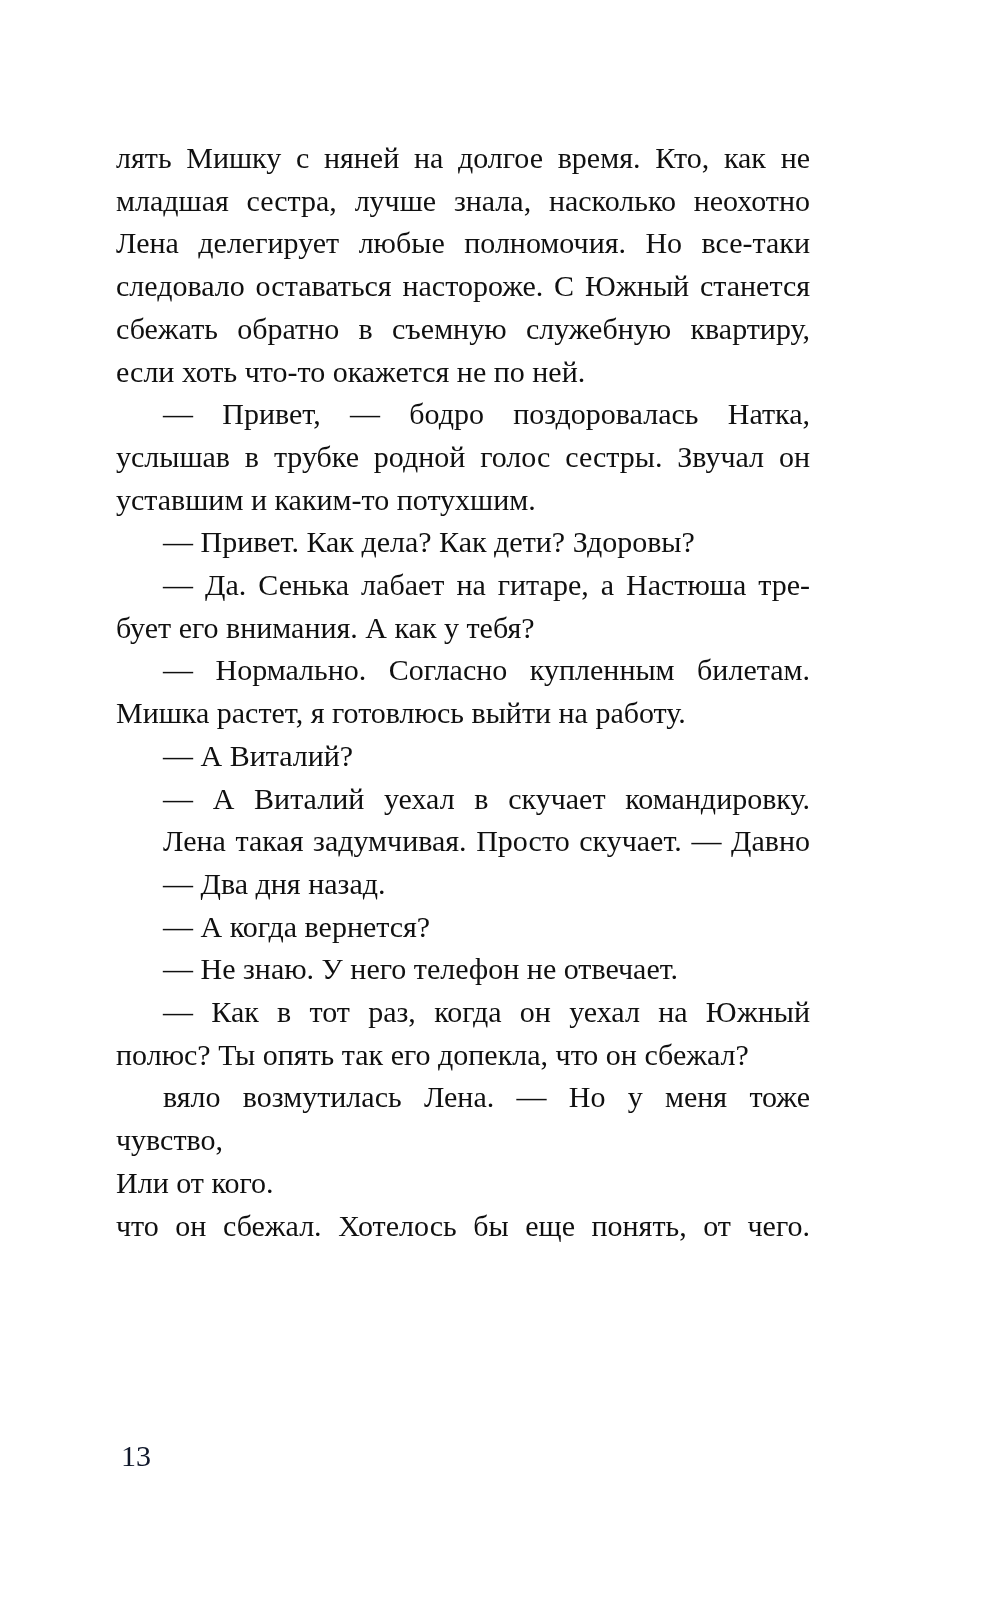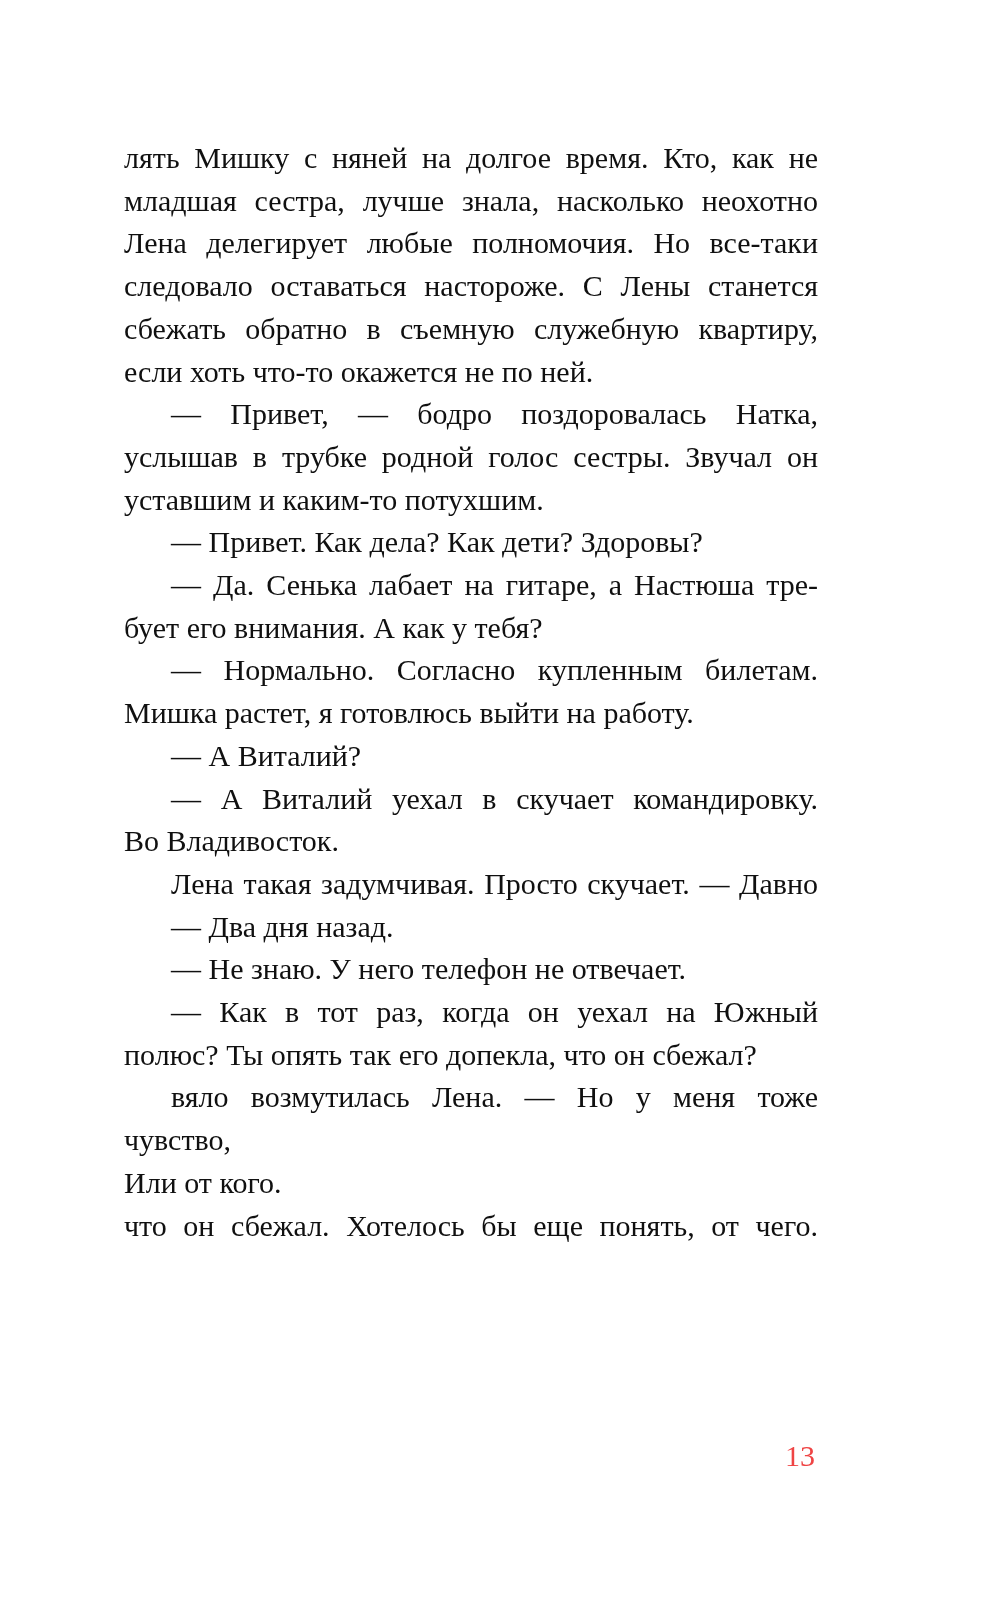--- a/index.html
+++ b/index.html
@@ -15,21 +15,21 @@
     color: #101010;
     overflow: hidden;
   }
   .page {
     position: absolute;
     inset: 0;
     background: #ffffff;
   }
   .text-block {
     position: absolute;
-    left: 124px;
+    left: 116px;
     top: 137px;
     width: 694px;
     font-size: 30px;
     line-height: 42.7px;
     font-weight: 400;
   }
   .para {
     margin: 0;
     padding: 0;
   }
@@ -43,36 +43,36 @@
     text-align-last: left;
   }
   .para.indent .line:first-child {
     text-indent: 47px;
   }
   .page-number {
     position: absolute;
     left: 121px;
     top: 1438px;
     width: 694px;
-    text-align: right;
+    text-align: left;
     font-size: 30px;
     line-height: 36px;
-    color: #ef4444;
+    color: #0f172a;
   }
 </style>
 </head>
 <body>
 
 <div class="page">
   <div class="text-block" id="text-block">
       <div class="para">
         <div class="line">лять Мишку с няней на долгое время. Кто, как не</div>
         <div class="line">младшая сестра, лучше знала, насколько неохотно</div>
         <div class="line">Лена делегирует любые полномочия. Но все-таки</div>
-        <div class="line">следовало оставаться настороже. С Лены станется</div>
+        <div class="line">следовало оставаться настороже. С Южный станется</div>
         <div class="line">сбежать обратно в съемную служебную квартиру,</div>
         <div class="line last">если хоть что-то окажется не по ней.</div>
       </div>
       <div class="para indent">
         <div class="line">— Привет, — бодро поздоровалась Натка,</div>
         <div class="line">услышав в трубке родной голос сестры. Звучал он</div>
         <div class="line last">уставшим и каким-то потухшим.</div>
       </div>
       <div class="para indent">
         <div class="line last">— Привет. Как дела? Как дети? Здоровы?</div>
@@ -83,27 +83,29 @@
       </div>
       <div class="para indent">
         <div class="line">— Нормально. Согласно купленным билетам.</div>
         <div class="line last">Мишка растет, я готовлюсь выйти на работу.</div>
       </div>
       <div class="para indent">
         <div class="line last">— А Виталий?</div>
       </div>
       <div class="para indent">
         <div class="line">— А Виталий уехал в скучает командировку.</div>
-        <div class="line last">Во Владивосток.</div>
       </div>
       <div class="para indent">
         <div class="line">Лена такая задумчивая. Просто скучает. — Давно</div>
       </div>
       <div class="para indent">
         <div class="line last">— Два дня назад.</div>
+      </div>
+      <div class="para indent">
+        <div class="line last">— А когда вернется?</div>
       </div>
       <div class="para indent">
         <div class="line last">— Не знаю. У него телефон не отвечает.</div>
       </div>
       <div class="para indent">
         <div class="line">— Как в тот раз, когда он уехал на Южный</div>
         <div class="line last">полюс? Ты опять так его допекла, что он сбежал?</div>
       </div>
       <div class="para indent">
         <div class="line">вяло возмутилась Лена. — Но у меня тоже чувство,</div>

